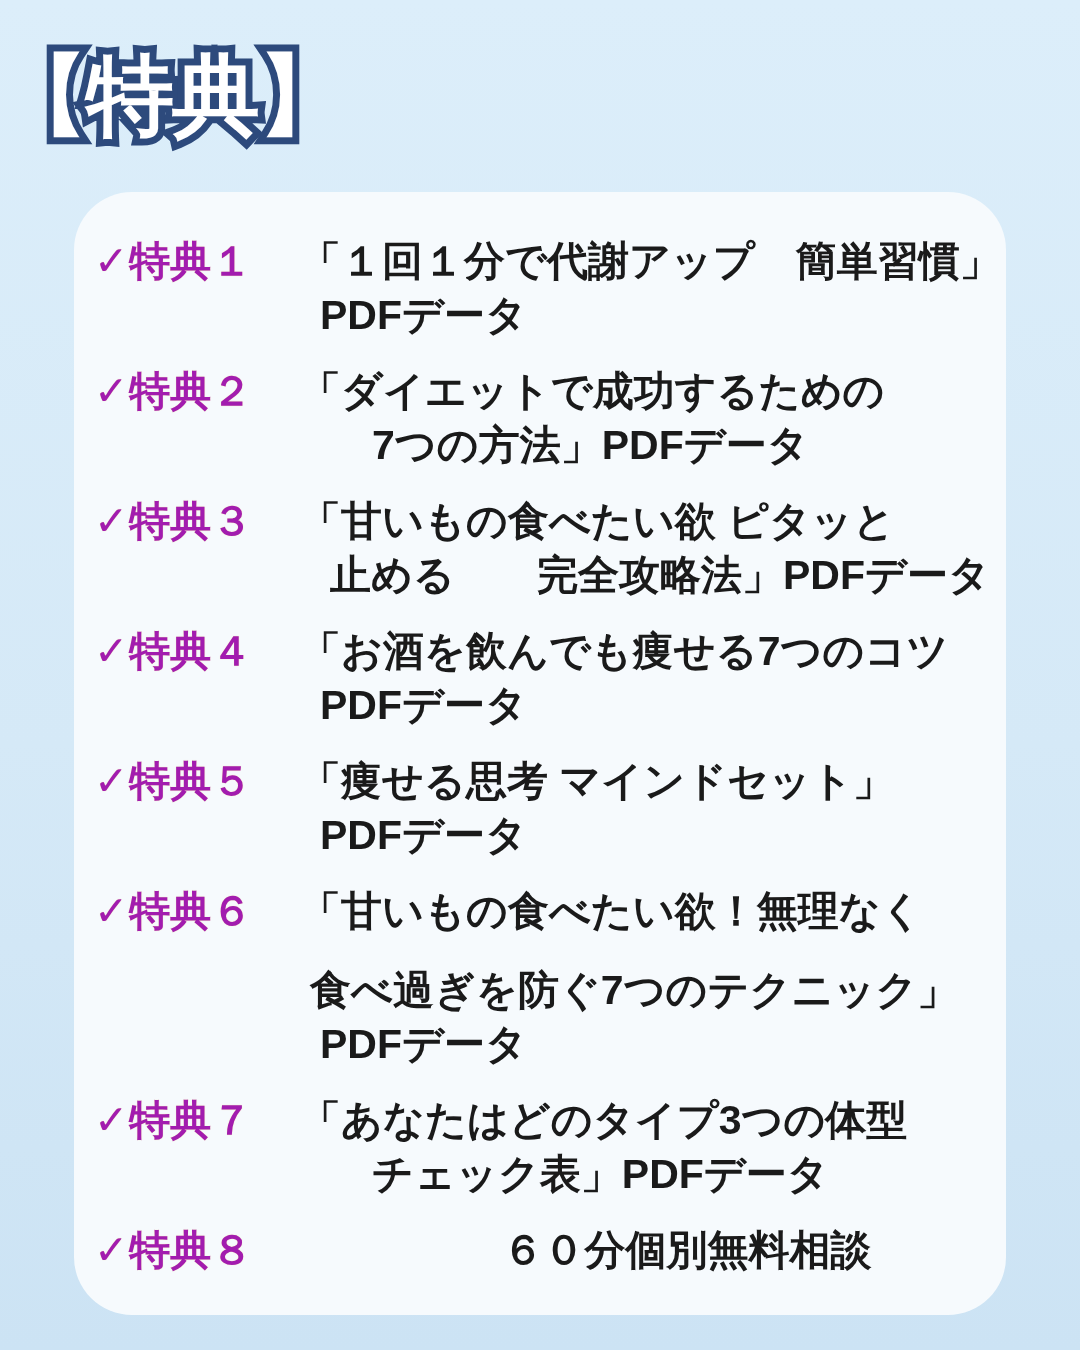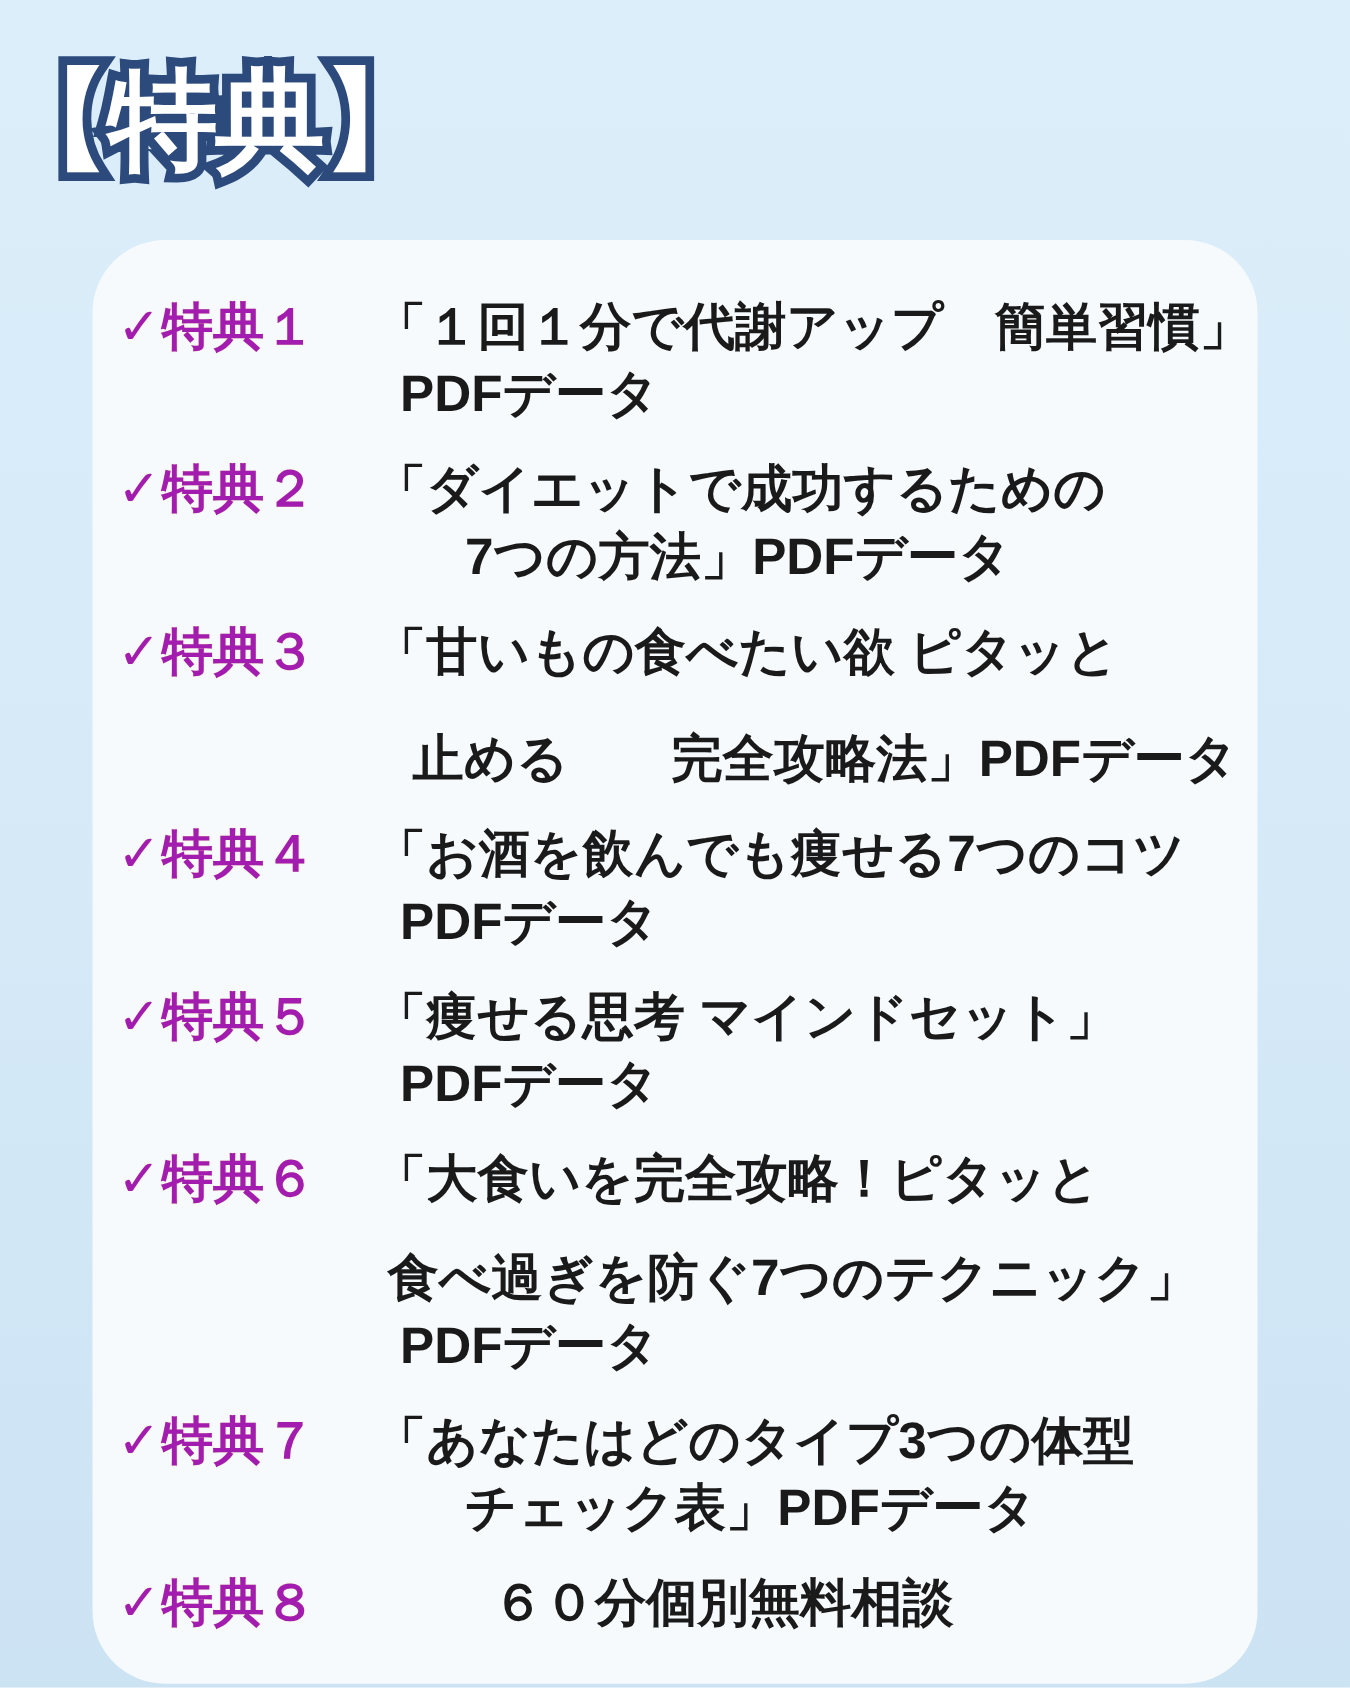--- a/index.html
+++ b/index.html
@@ -76,22 +76,22 @@
   .line {
     display: block;
     color: #1A1A1A;
     font-size: 41px;
     font-weight: 800;
     line-height: 54px;
     white-space: nowrap;
   }
   .ind-10 { padding-left: 10px; margin-top: 25px; }
   .ind-20 { padding-left: 20px; }
-  .ind-30 { padding-left: 30px; margin-top: 32px; }
-  .ind-55 { padding-left: 55px; }
+  .ind-30 { padding-left: 30px; }
+  .ind-55 { padding-left: 55px; text-align: center; }
   .ind-72 { padding-left: 72px; }
 </style>
 </head>
 <body>
 
 <div class="title-wrap">
   <span class="title-layer title-stroke">【特典】</span>
   <span class="title-layer title-fill">【特典】</span>
 </div>
 
@@ -133,21 +133,21 @@
     <div class="label"><span class="check">✓</span><span>特典５</span></div>
     <div class="lines">
       <span class="line">「痩せる思考 マインドセット」</span>
       <span class="line ind-20">PDFデータ</span>
     </div>
   </div>
 
   <div class="row">
     <div class="label"><span class="check">✓</span><span>特典６</span></div>
     <div class="lines">
-      <span class="line">「大食いを完全攻略！ピタッと</span>
+      <span class="line">「甘いもの食べたい欲！無理なく</span>
       <span class="line ind-10">食べ過ぎを防ぐ7つのテクニック」</span>
       <span class="line ind-20">PDFデータ</span>
     </div>
   </div>
 
   <div class="row">
     <div class="label"><span class="check">✓</span><span>特典７</span></div>
     <div class="lines">
       <span class="line">「あなたはどのタイプ3つの体型</span>
       <span class="line ind-72">チェック表」PDFデータ</span>

